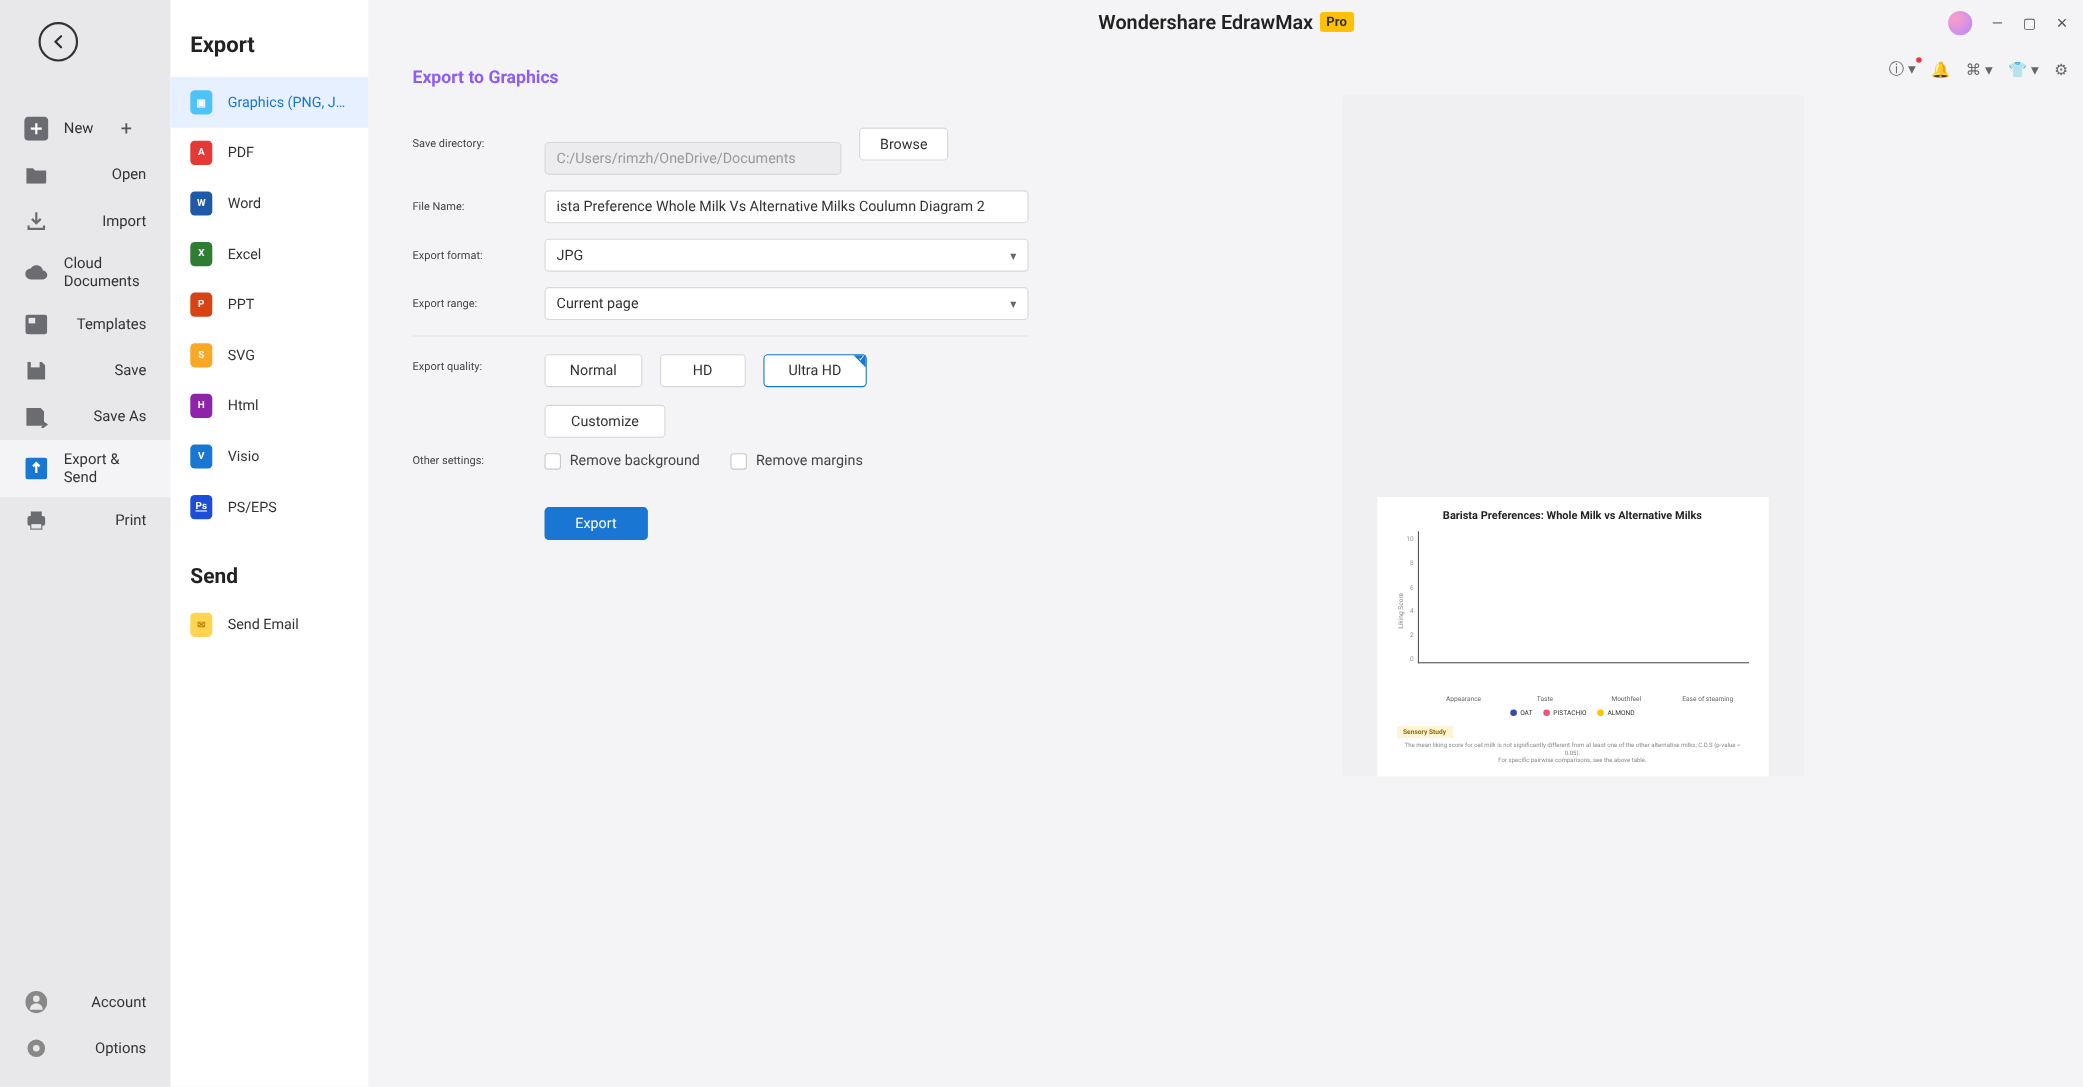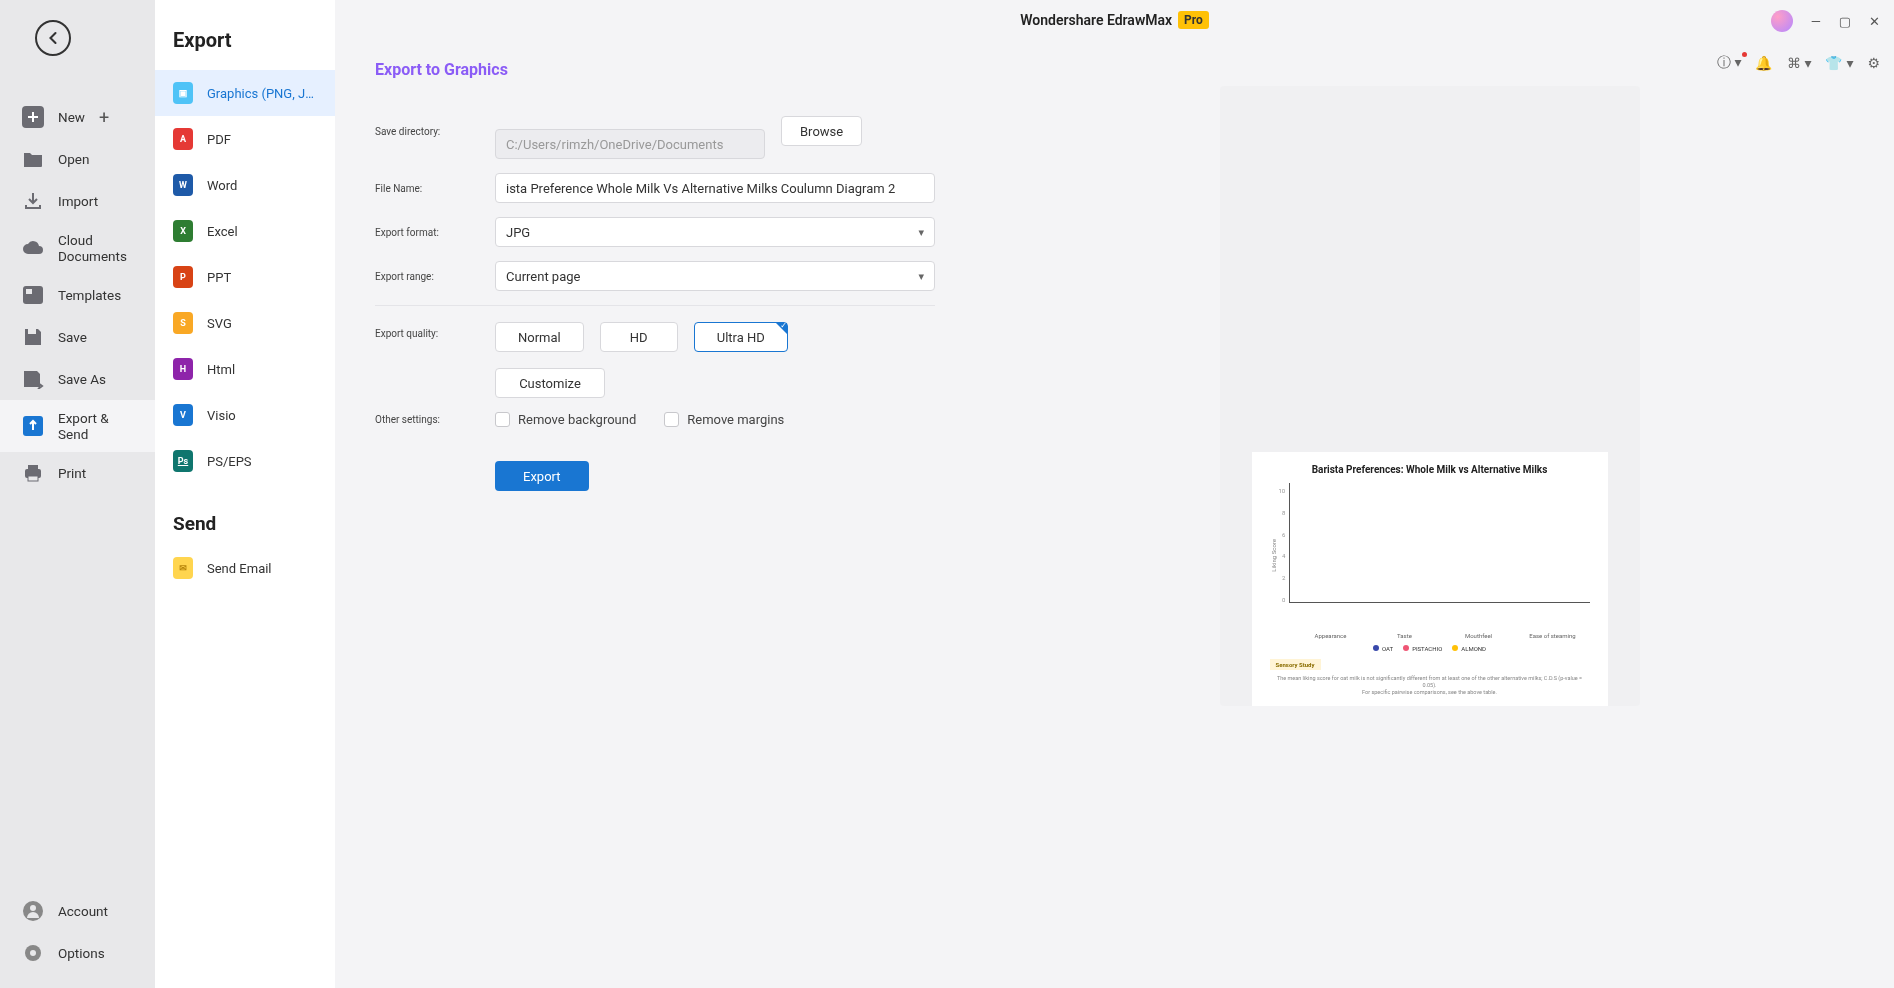--- a/index.html
+++ b/index.html
@@ -3,49 +3,49 @@
 <meta charset="utf-8">
 <style>
 * { margin: 0; padding: 0; box-sizing: border-box; font-family: -apple-system, BlinkMacSystemFont, "Segoe UI", Roboto, sans-serif; }
 body { background: #f4f4f6; overflow: hidden; }
 .app { display: flex; height: 100vh; }
 
 
 .left-sidebar { width: 155px; background: #e8e8ea; display: flex; flex-direction: column; padding-top: 20px; }
 .back-btn { width: 36px; height: 36px; border: 2px solid #333; border-radius: 50%; display: flex; align-items: center; justify-content: center; margin: 0 0 40px 35px; cursor: pointer; }
 .back-btn svg { width: 20px; height: 20px; }
-.nav-item { display: flex; align-items: center; padding: 10px 22px; cursor: pointer; color: #333; font-size: 13.5px; gap: 14px; }
+.nav-item { display: flex; align-items: center; padding: 10px 22px; cursor: pointer; color: #333; font-size: 13.5px; gap: 14px; justify-content: space-between; }
 .nav-item.active { background: #f4f4f6; }
 .nav-item .nav-icon { width: 22px; height: 22px; display: flex; align-items: center; justify-content: center; flex-shrink: 0; }
-.nav-item.new { justify-content: flex-start; padding-right: 18px; }
+.nav-item.new { justify-content: space-between; padding-right: 35px; }
 .nav-item.new .left { display: flex; align-items: center; gap: 14px; }
 .nav-spacer { flex: 1; }
 
 
 .mid-panel { width: 180px; background: #fff; padding-top: 28px; }
 .mid-title { font-size: 20px; font-weight: 700; color: #222; padding: 0 18px 18px 18px; }
 .export-item { display: flex; align-items: center; gap: 14px; padding: 12px 18px; font-size: 13px; color: #333; cursor: pointer; }
 .export-item.active { background: #e6f0ff; color: #1976d2; }
 .export-item .file-ico { width: 20px; height: 22px; border-radius: 4px; display: flex; align-items: center; justify-content: center; color: #fff; font-size: 9px; font-weight: 700; flex-shrink:0; }
 .ico-png { background: #4fc3f7; }
 .ico-pdf { background: #e53935; }
 .ico-word { background: #1e5aa8; }
 .ico-excel { background: #2e7d32; }
 .ico-ppt { background: #d84315; }
 .ico-svg { background: #f9a825; }
 .ico-html { background: #8e24aa; }
 .ico-visio { background: #1976d2; }
-.ico-ps { background: #0f766e; text-decoration: underline; }
+.ico-ps { background: #1d4ed8; text-decoration: underline; }
 .ico-mail { background: #ffd54f; }
 .send-title { font-size: 19px; font-weight: 700; color: #222; padding: 28px 18px 10px 18px; }
 
 
 .main { flex: 1; background: #f4f4f6; position: relative; }
 .title-bar { display: flex; align-items: center; justify-content: center; height: 40px; position: relative; }
-.app-title { font-size: 14px; font-weight: 600; color: #222; }
+.app-title { font-size: 18px; font-weight: 600; color: #222; }
 .pro-badge { background: #ffc107; color: #333; font-size: 12px; font-weight: 700; padding: 2px 6px; border-radius: 3px; margin-left: 6px; }
 .win-ctrls { position: absolute; right: 14px; top: 10px; display: flex; gap: 18px; align-items: center; }
 .win-ctrls span { cursor: pointer; color: #555; font-size: 13px; }
 .avatar { width: 22px; height: 22px; border-radius: 50%; background: radial-gradient(circle at 30% 30%, #ff9ec7, #b388ff); }
 .toolbar-right { position: absolute; right: 14px; top: 54px; display: flex; gap: 14px; align-items: center; color: #666; }
 .toolbar-right span { cursor: pointer; font-size: 14px; position: relative; }
 .help-dot:after { content:''; position:absolute; top:-2px; right:-5px; width:5px; height:5px; background:#e53935; border-radius:50%; }
 
 
 .content { display: flex; padding: 20px 40px; gap: 70px; }

